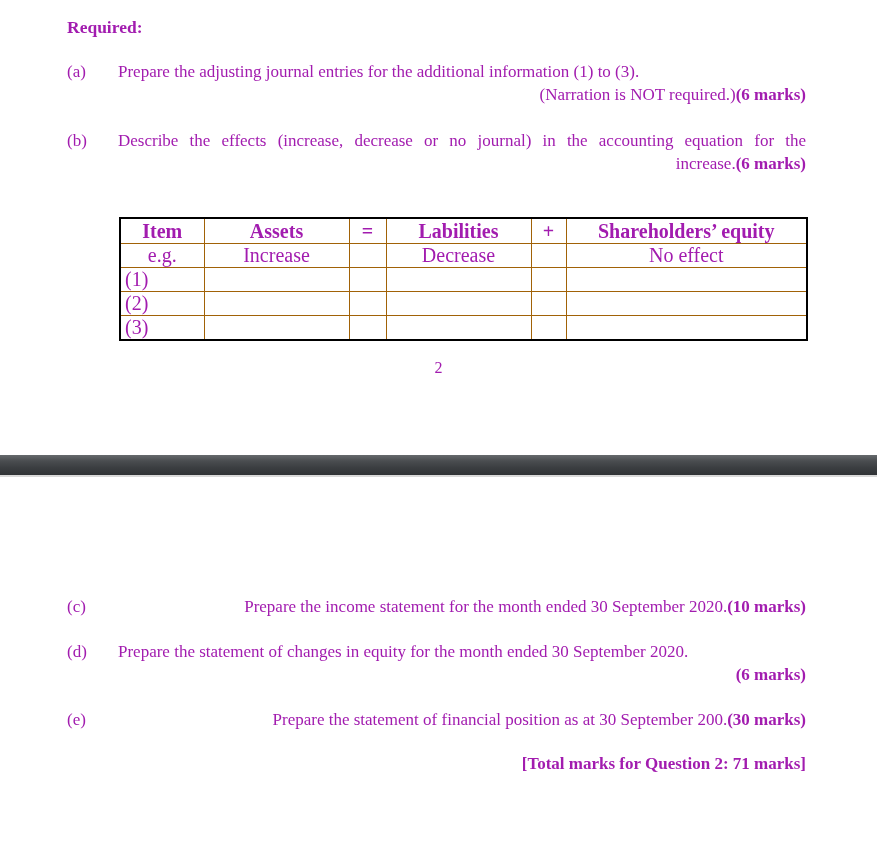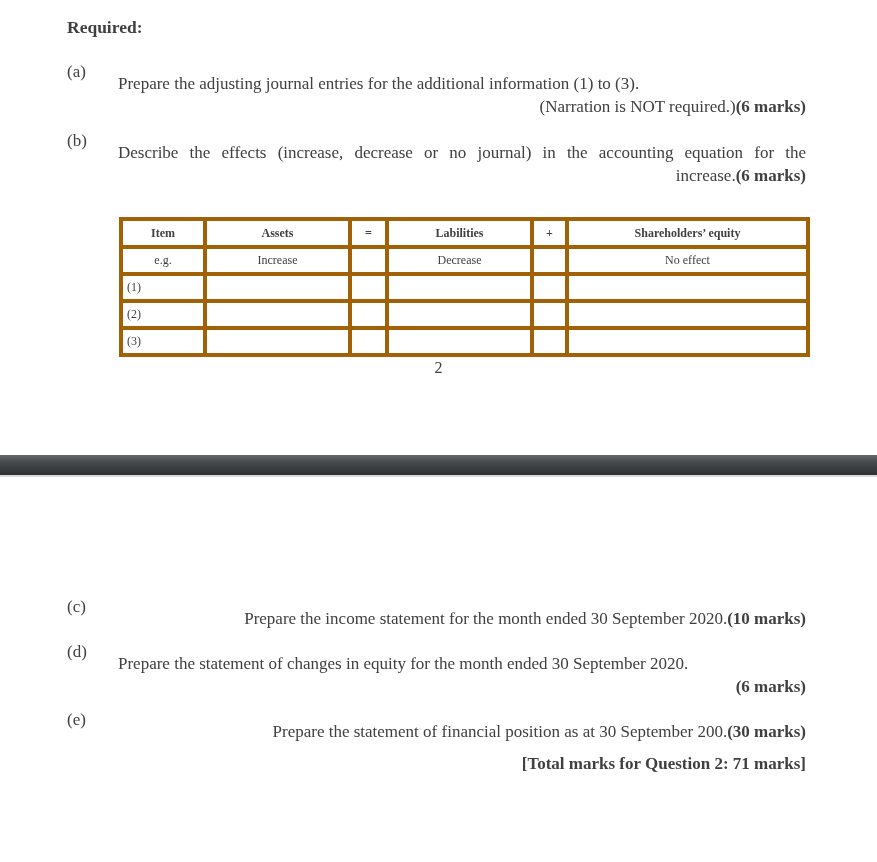--- a/index.html
+++ b/index.html
@@ -9,37 +9,37 @@
   }
   .page {
     position: relative;
     width: 877px;
     height: 862px;
     background: #ffffff;
     overflow: hidden;
     font-family: "Liberation Serif", "DejaVu Serif", serif;
     font-size: 17px;
     line-height: 23px;
-    color: #404040;
+    color: #a21caf;
   }
   .abs { position: absolute; }
   .content-left { left: 67px; width: 739px; }
 
   .required-heading {
     top: 16px;
     font-weight: bold;
     font-size: 17.5px;
   }
 
   .q-item { display: flex; }
   .q-letter {
     width: 51px;
     flex: 0 0 51px;
   }
-  .q-body { flex: 1; width: 688px; margin-top: 12px; }
+  .q-body { flex: 1; width: 688px; }
   .q-line { display: block; }
   .q-line.justify {
     text-align: justify;
     text-align-last: justify;
   }
   .q-line.split {
     display: flex;
     justify-content: flex-end;
   }
   .marks { font-weight: bold; white-space: nowrap; }
@@ -59,26 +59,26 @@
 
   
   .effects-table-wrap { top: 217px; left: 119px; }
   table.effects {
     border-collapse: collapse;
     table-layout: fixed;
     width: 687px;
     border: 2px solid #000;
   }
   table.effects td {
-    border: 4px solid #a16207;
+    border: 1px solid #a16207;
     height: 23px;
     padding: 0;
     text-align: center;
     vertical-align: middle;
-    font-size: 12px;
+    font-size: 20px;
     line-height: 21px;
     overflow: hidden;
   }
   table.effects tr.header-row td { font-weight: bold; height: 24px; }
   table.effects td.item-label {
     text-align: left;
     padding-left: 4px;
   }
 
   .page-number {

